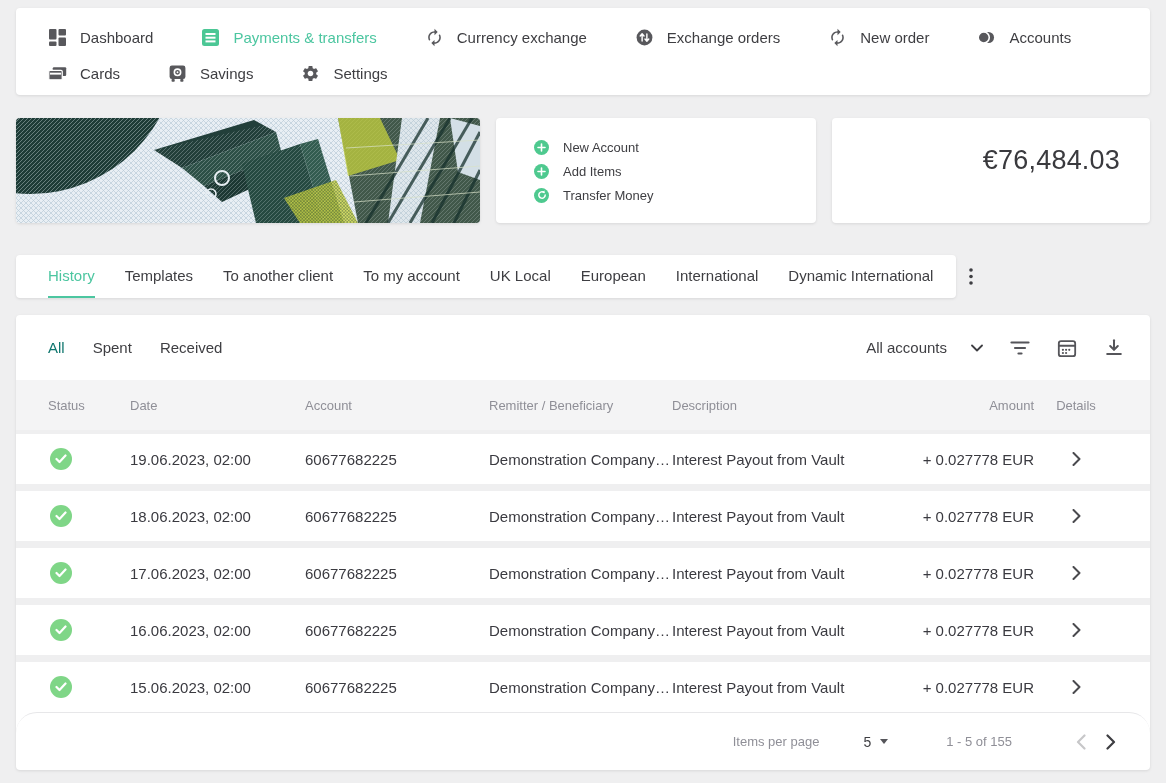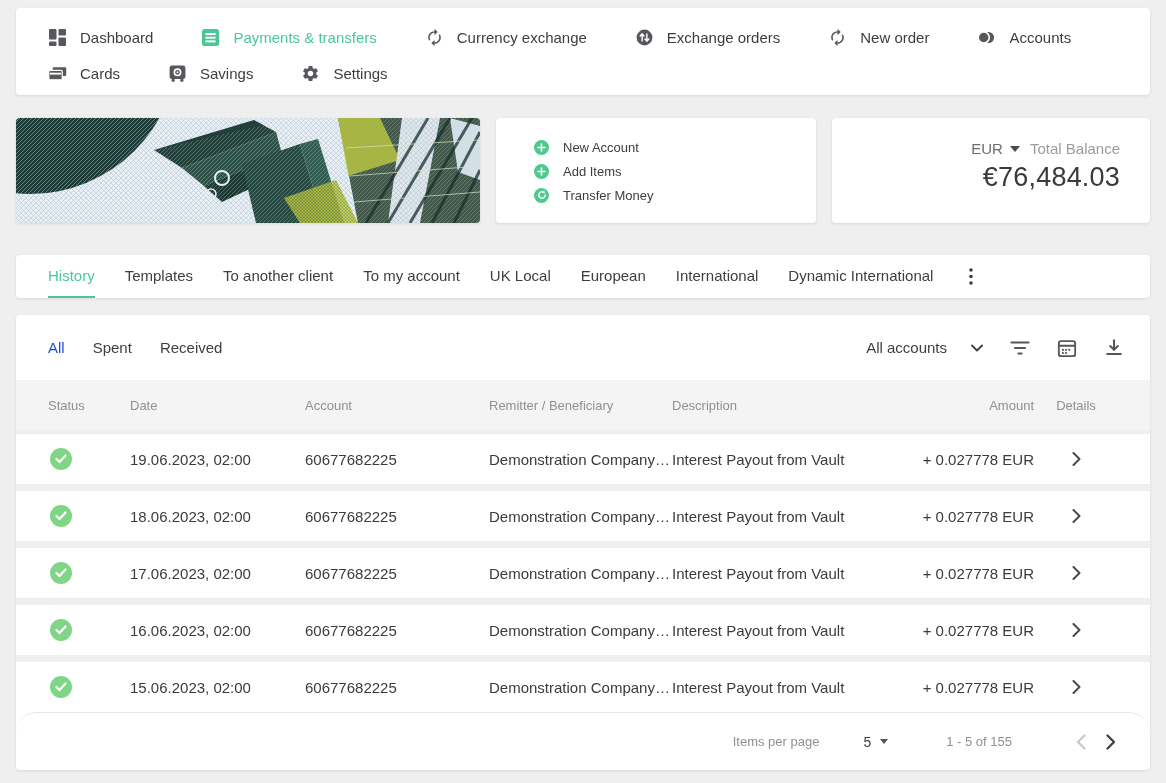--- a/index.html
+++ b/index.html
@@ -30,30 +30,30 @@
   .qa-badge { width:15px; height:15px; border-radius:50%; background:#4ec98f; display:flex; align-items:center; justify-content:center; flex:0 0 15px; }
 
   .balance-card { left:832px; top:118px; width:318px; height:105px; padding:22px 30px 0 0; text-align:right; }
   .balance-top { display:flex; justify-content:flex-end; align-items:center; gap:10px; font-size:15px; }
   .currency-sel { display:flex; align-items:center; gap:7px; color:#6d6d72; cursor:pointer; }
   .caret-down { width:0; height:0; border-left:5px solid transparent; border-right:5px solid transparent; border-top:6px solid #4c4c50; }
   .balance-label { color:#9b9ba1; }
   .balance-amount { font-size:27px; color:#3a3a3e; margin-top:5px; letter-spacing:.2px; }
 
   
-  .tabs-card { left:16px; top:255px; width:1134px; height:43px; padding:0 32px; display:flex; align-items:stretch; gap:30px; }
+  .tabs-card { left:16px; top:255px; width:940px; height:43px; padding:0 32px; display:flex; align-items:stretch; gap:30px; }
   .tab { display:flex; align-items:center; font-size:15px; color:#3e3e42; cursor:pointer; border-bottom:2px solid transparent; white-space:nowrap; }
   .tab.active { color:#4cc6a0; border-bottom-color:#4cc6a0; }
   .kebab { display:flex; align-items:center; margin-left:6px; cursor:pointer; }
 
   
   .main-card { left:16px; top:315px; width:1134px; height:455px; overflow:hidden; }
   .filter-row { height:65px; display:flex; align-items:center; padding:0 26px 0 32px; }
   .seg { font-size:15px; color:#3e3e42; margin-right:28px; cursor:pointer; }
-  .seg.active { color:#1d4ed8; }
+  .seg.active { color:#0f766e; }
   .filter-right { margin-left:auto; display:flex; align-items:center; }
   .account-sel { display:flex; align-items:center; gap:24px; font-size:15px; color:#3f3f43; cursor:pointer; }
   .tool-btn { margin-left:27px; cursor:pointer; display:flex; align-items:center; }
 
   .thead { height:50px; background:#f4f4f5; }
   .trow { display:grid; grid-template-columns:82px 175px 184px 183px 230px 132px 84px; align-items:center; padding:0 32px; height:50px; }
   .thead .th { font-size:13px; color:#8f8f97; }
   .th.amount, .td.amount { text-align:right; }
   .th.details { text-align:center; }
   .rows-wrap { background:#efeff0; padding-top:4px; }
@@ -244,27 +244,20 @@
         <svg width="10" height="10" viewBox="0 0 10 10">
           <path d="M8.2 5a3.2 3.2 0 1 1-1.2-2.5" stroke="#fff" stroke-width="1.5" fill="none" stroke-linecap="round"></path>
           <path d="M7.6 0.6 L7.3 3 L5.2 2" fill="#fff"></path>
         </svg>
       </span>
     <span>Transfer Money</span>
   </div>
 </div>
 
 <div class="card balance-card">
-  <div class="balance-top">
-    <span class="currency-sel">
-      <span>EUR</span>
-      <span class="caret-down"></span>
-    </span>
-    <span class="balance-label">Total Balance</span>
-  </div>
   <div class="balance-amount">€76,484.03</div>
 </div>
 
 <div class="card tabs-card">
   <div class="tab active">History</div>
   <div class="tab">Templates</div>
   <div class="tab">To another client</div>
   <div class="tab">To my account</div>
   <div class="tab">UK Local</div>
   <div class="tab">European</div>

